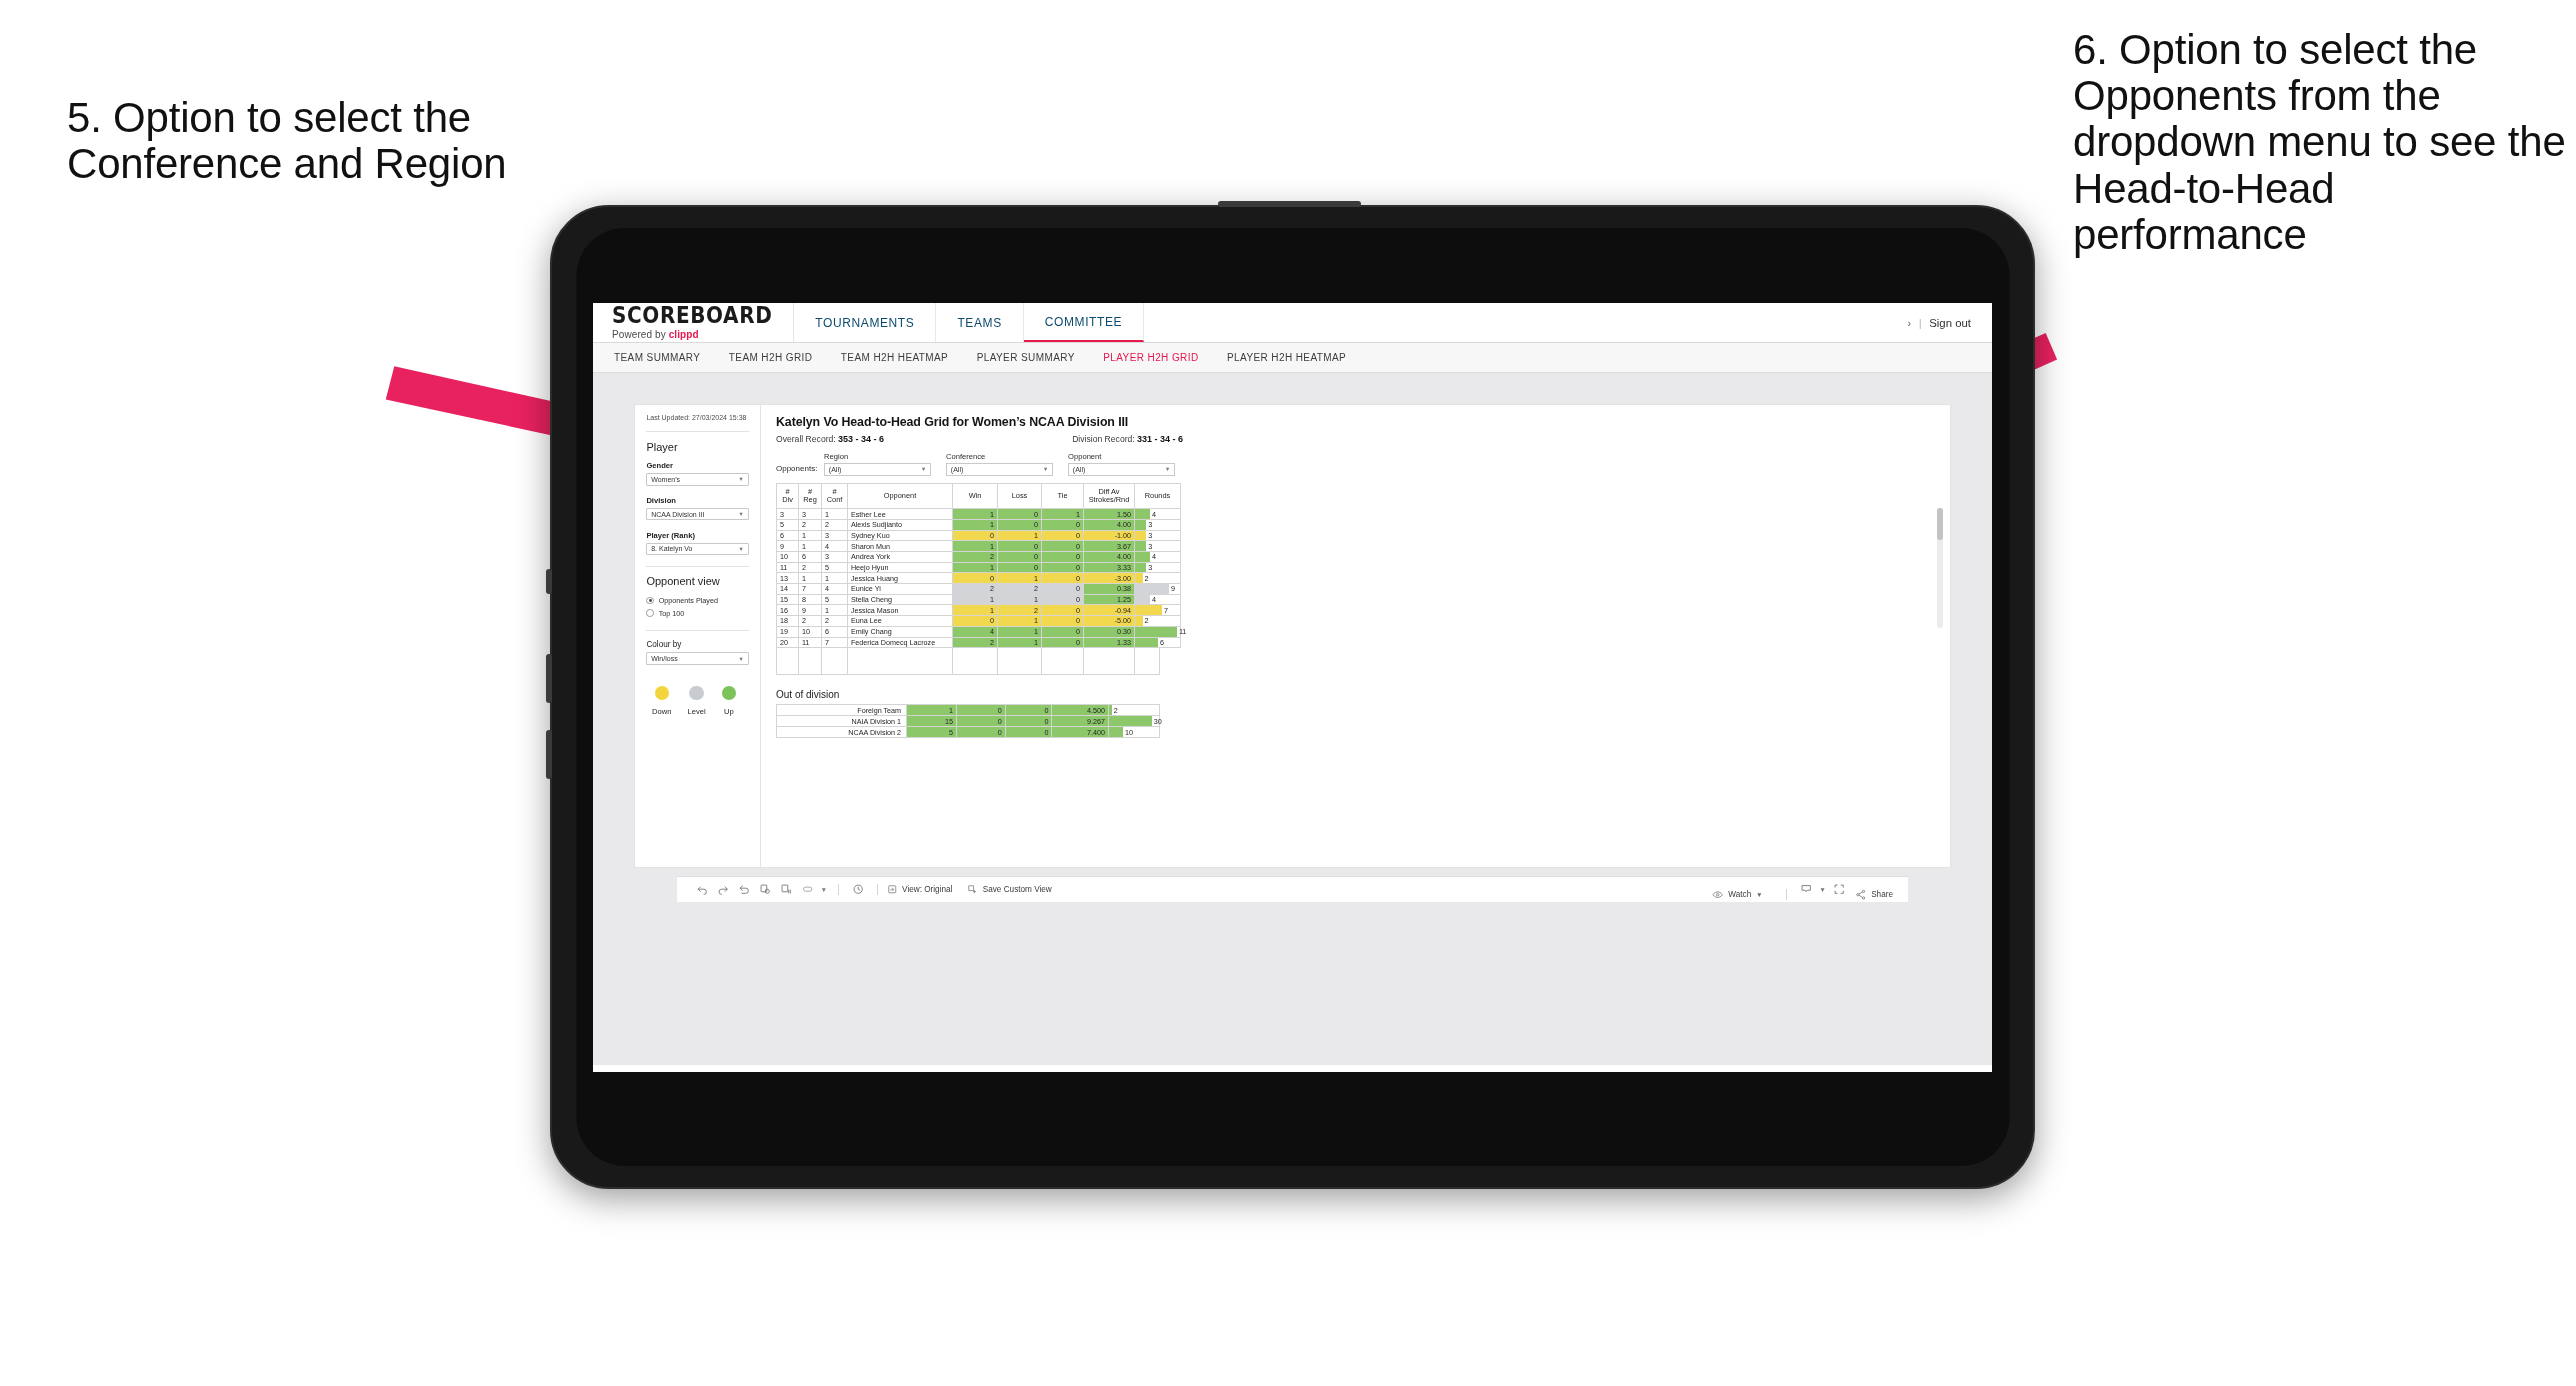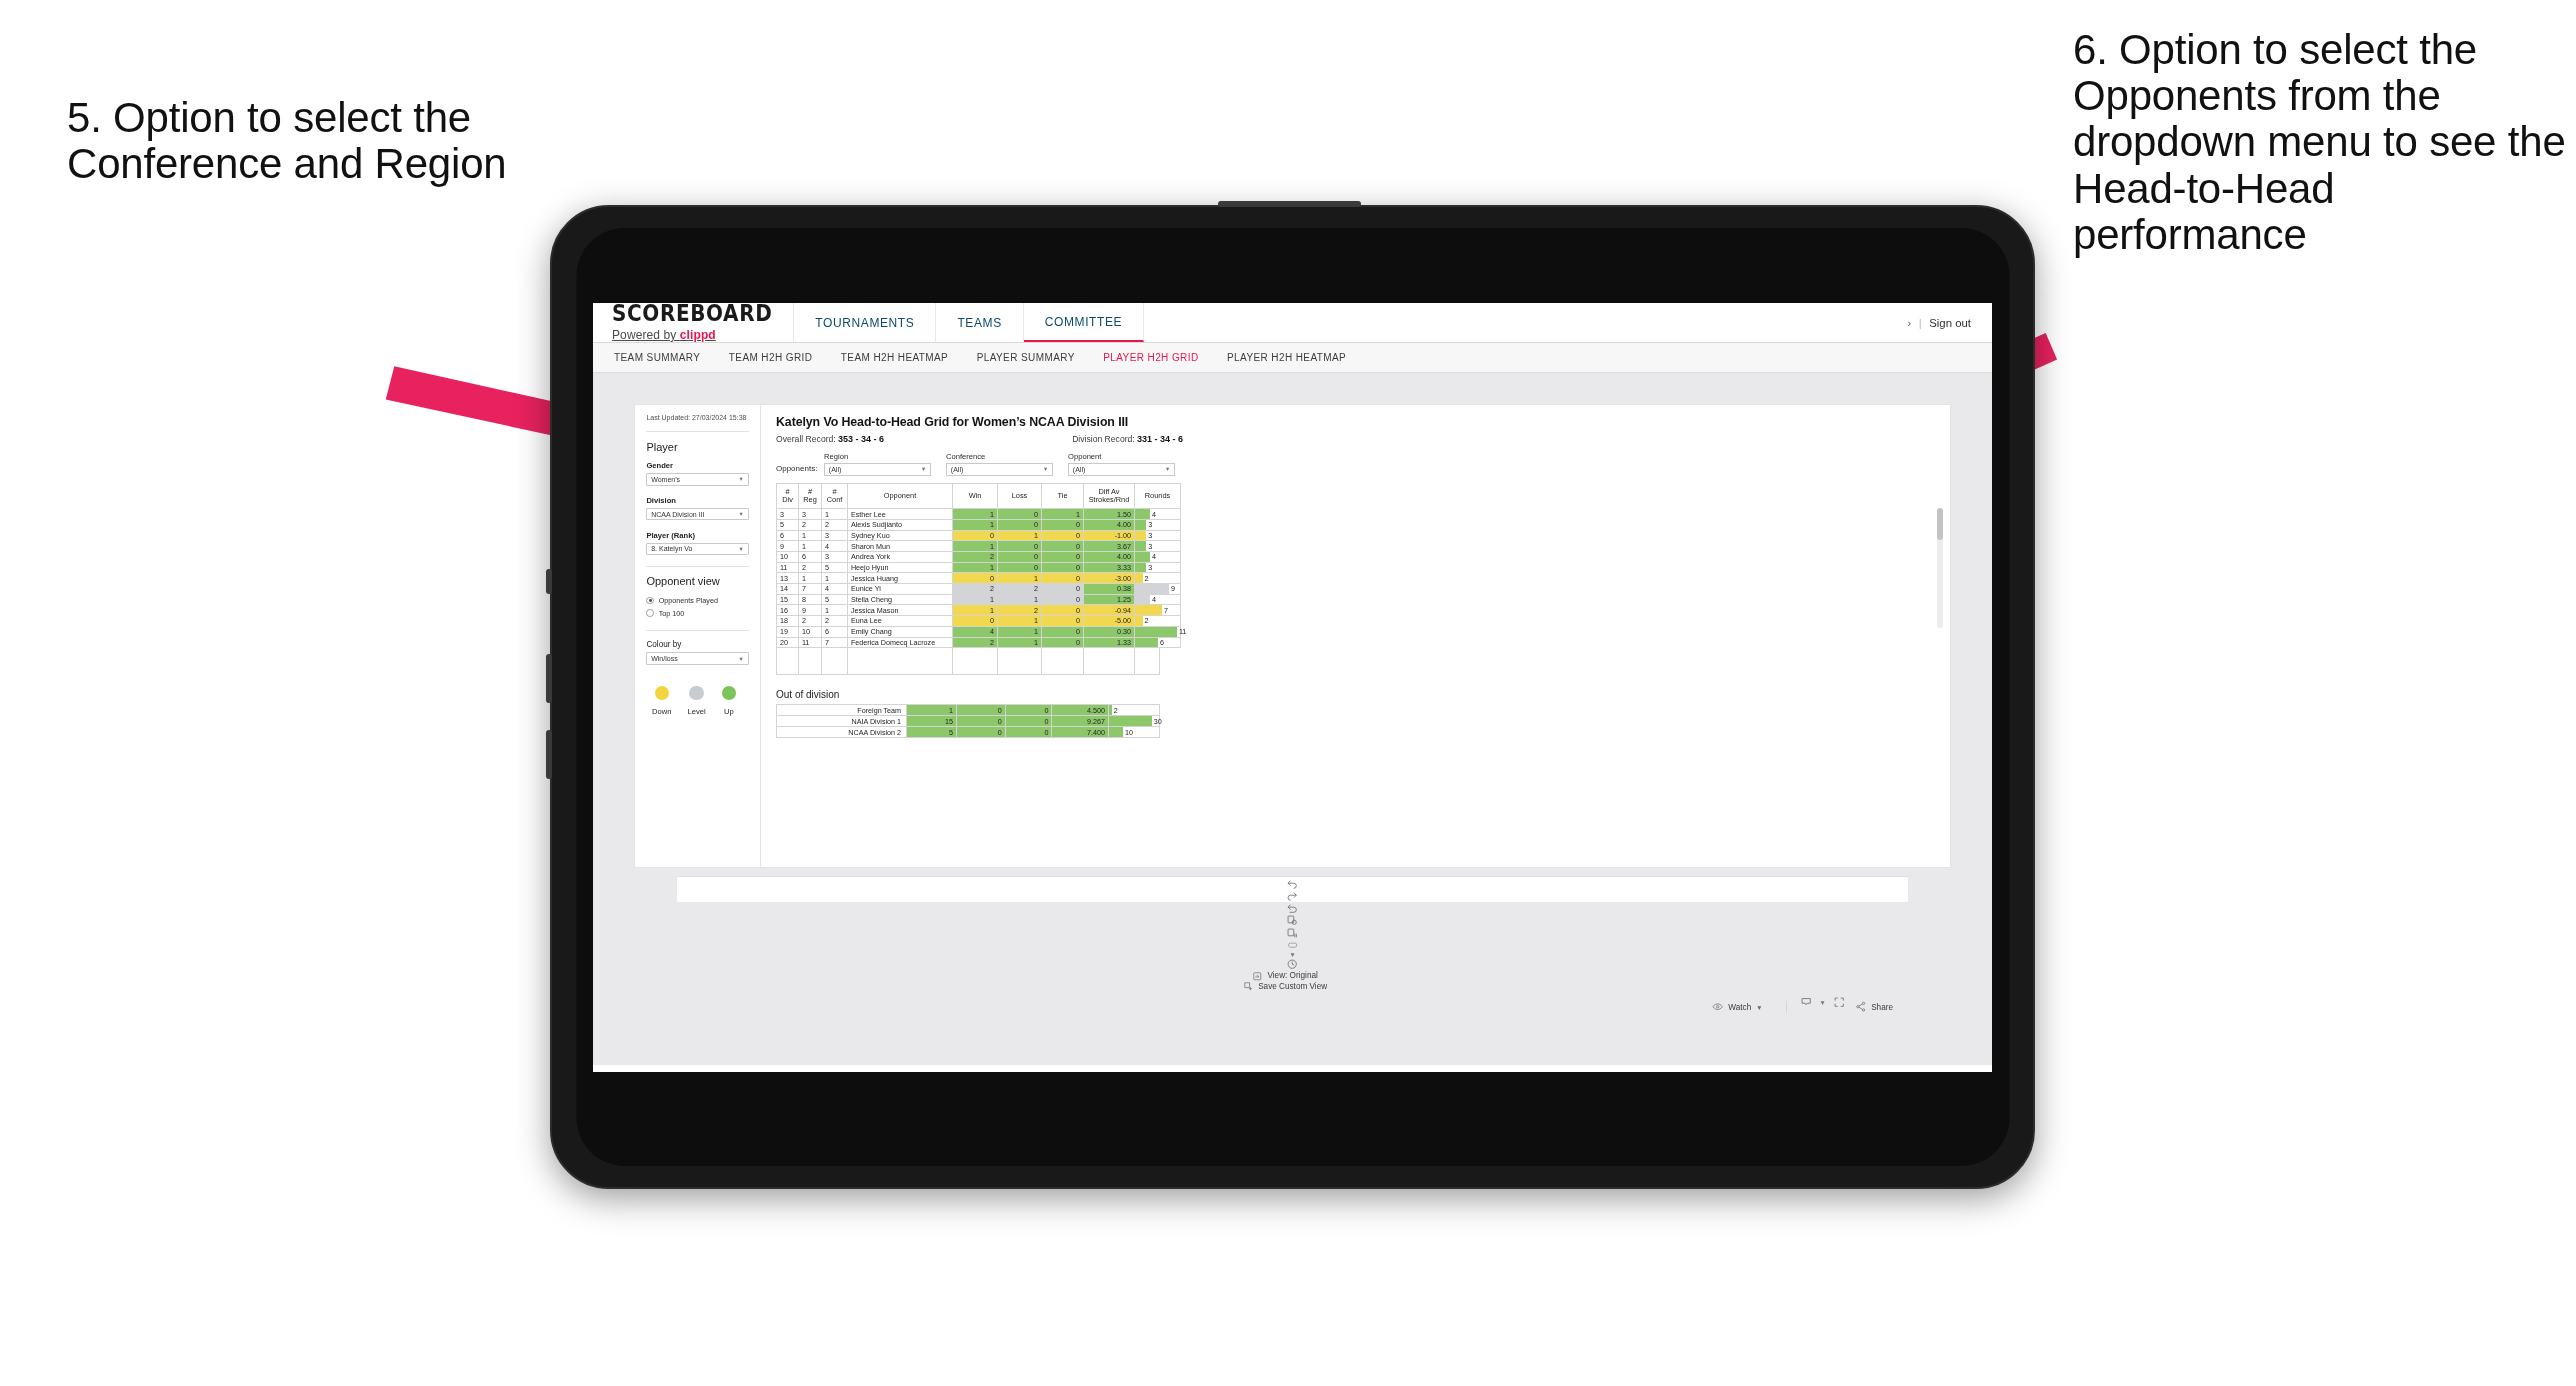--- a/index.html
+++ b/index.html
@@ -59,21 +59,21 @@
   .brand {
     display:flex; flex-direction:column; justify-content:center;
     padding: 0 21px 0 19px; border-right:1px solid #e4e4e4;
   }
   .brand-title {
     font-family:"DejaVu Sans", sans-serif;
     font-weight:700; font-size:20px; letter-spacing:0.6px; color:#1b1b1b;
     line-height:1;
     transform: scaleY(1.12);
   }
-  .brand-sub { font-size:12px; color:#4a4a4a; margin-top:4.8px; letter-spacing:0.1px;text-decoration:underline;}
+  .brand-sub { font-size:10px; color:#4a4a4a; margin-top:4.8px; letter-spacing:0.1px;}
   .brand-sub b { color:#e8174c; font-weight:700; }
 
   .nav-main { display:flex; align-items:stretch; }
   .nav-main-item {
     display:flex; align-items:center; padding:0 21px;
     font-size:12px; letter-spacing:0.6px; color:#0c4a6e;
     border-right:1px solid #e8e8e8; cursor:pointer;
   }
   .nav-main-item.active { border-bottom:2.9px solid #e8174c; }
   .header-right {
@@ -191,21 +191,20 @@
   table.ood td {
     border:1px solid #d4d4d4; font-size:7.2px; height:11px; padding:0 2.9px; color:#242424;
   }
   .ood-name { width:117px; text-align:right; padding-right:4.8px !important; }
 
   
   .toolbar {
     height:26px; background:#fff; border-top:1px solid #dedede;
     display:flex; align-items:center; padding:0 15px; gap:0px;
     margin: 9.5px 42px 0 42px;
-    flex-direction: column;
   }
   .tb-ic {
     width:21px; height:21px; display:flex; align-items:center; justify-content:center;
     color:#6b6b6b;
   }
   .tb-sep { width:1px; height:11.4px; background:#d5d5d5; margin:0 8.6px; }
   .tb-txt { display:flex; align-items:center; gap:4.8px; font-size:8.2px; color:#3b3b3b; margin-right:15px; }
   .tb-right { margin-left:auto; display:flex; align-items:flex-end; }
   svg { display:block; }
 </style>

